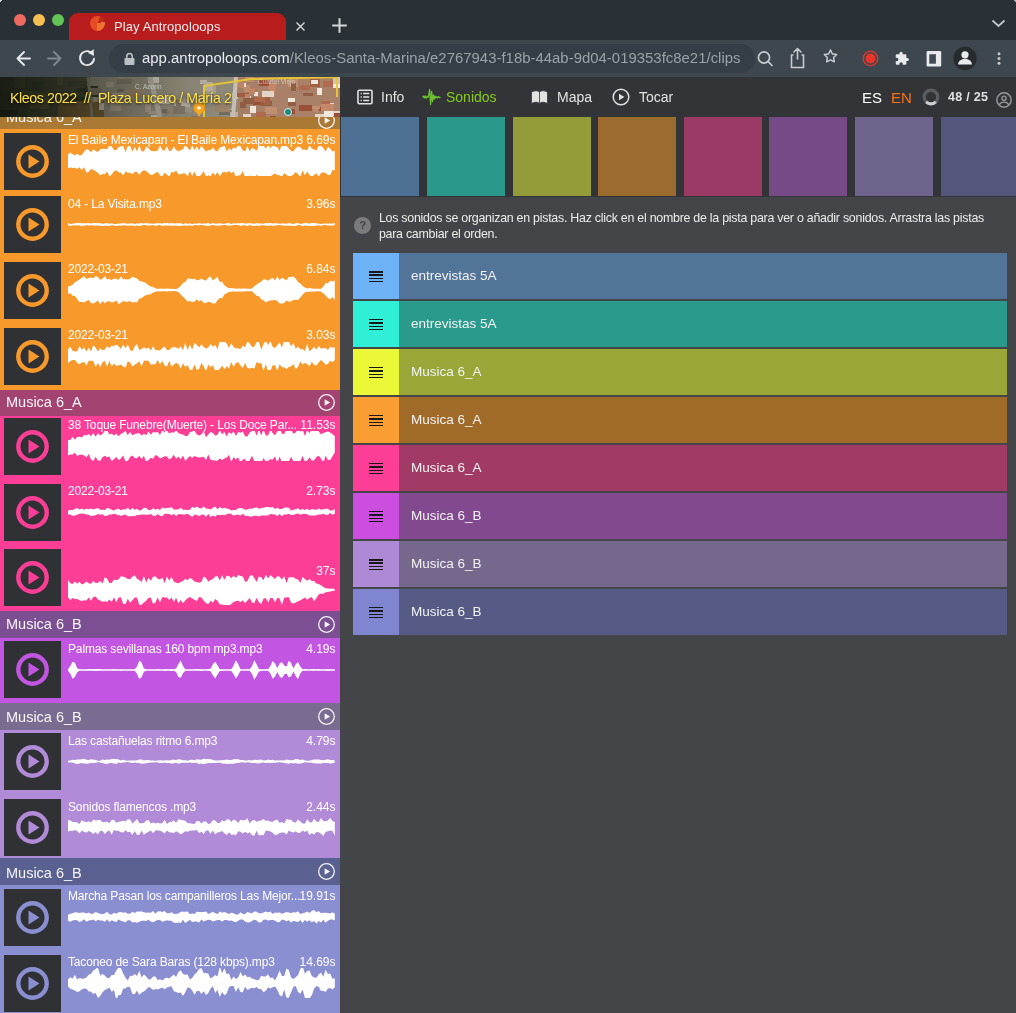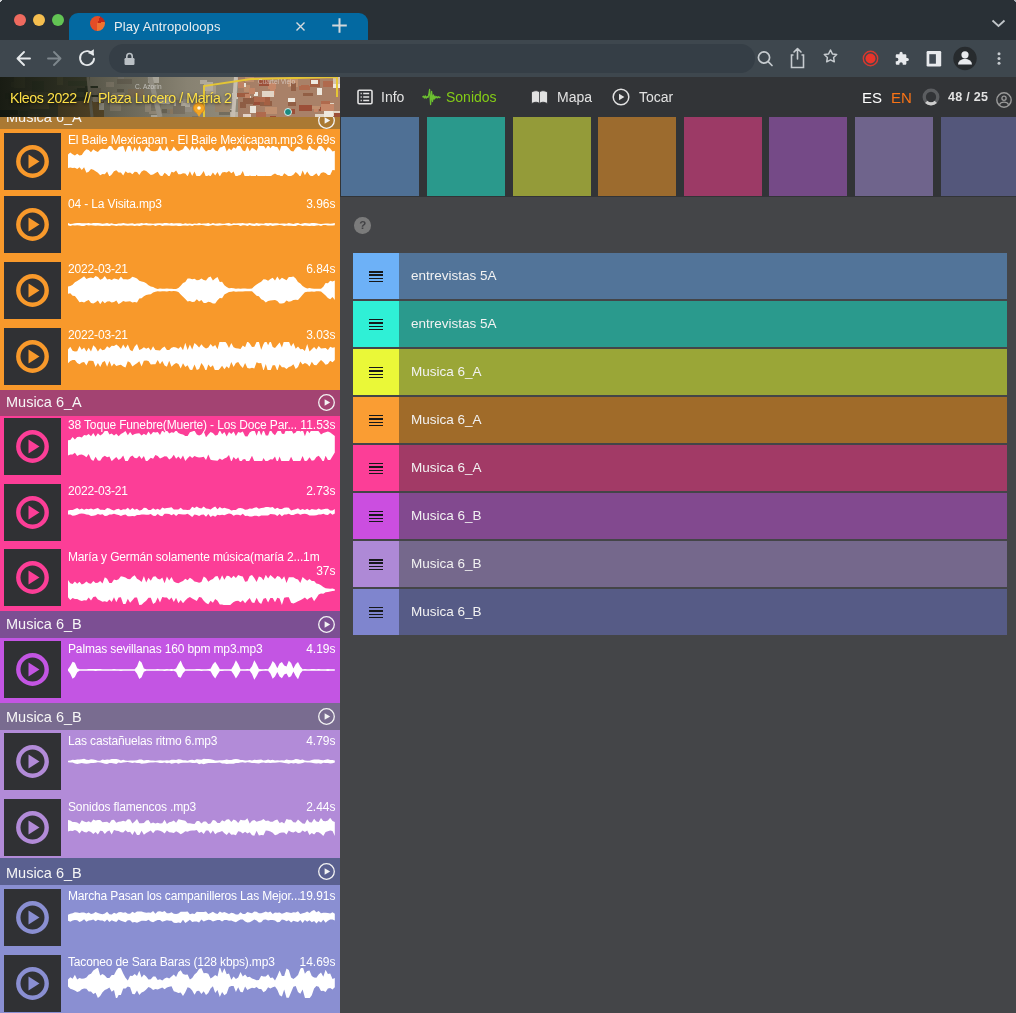--- a/index.html
+++ b/index.html
@@ -1,18 +1,18 @@
 <!DOCTYPE html>
 <html><head><meta charset="utf-8"><style>
 *{margin:0;padding:0;box-sizing:border-box}
 html,body{width:1016px;height:1013px;overflow:hidden;background:#444548;font-family:"Liberation Sans",sans-serif;position:relative}
 
 #tabbar{position:absolute;left:0;top:0;width:1016px;height:40px;background:#293036}
 .tl{position:absolute;top:14px;width:12px;height:12px;border-radius:50%}
-#tab{position:absolute;left:69px;top:13px;width:299px;height:27px;background:#0369a1;border-radius:9px 9px 0 0}
+#tab{position:absolute;left:69px;top:13px;width:217px;height:27px;background:#b91c1c;border-radius:9px 9px 0 0}
 #tabtitle{position:absolute;left:45px;top:5.5px;font-size:13px;color:#E9EDEF;letter-spacing:0.1px}
 #favicon{position:absolute;left:21px;top:3px;width:15px;height:15px;border-radius:50%;background:conic-gradient(from 20deg,#c22718 0 55deg,#ef7330 55deg 165deg,#e44d26 165deg 360deg)}
 #toolbar{position:absolute;left:0;top:40px;width:1016px;height:37px;background:#3E474E}
 #omni{position:absolute;left:109px;top:3.5px;width:646px;height:29px;background:#353E46;border-radius:14.5px}
 #urltext{position:absolute;left:33px;top:6.5px;font-size:14.9px;letter-spacing:0.02px;color:#E8EAED;white-space:nowrap}
 #urltext .grey{color:#9AA2A8}
 .tbi{position:absolute;top:0;height:37px}
 
 #apphead{position:absolute;left:340px;top:77px;width:676px;height:36px;background:#323437}
 #mapbox{position:absolute;left:0;top:77px;width:340px;height:39.5px;overflow:hidden}
@@ -71,20 +71,21 @@
     </svg>
 <svg class="tbi" style="left:77px" width="20" height="37" viewBox="0 0 20 37">
       <path d="M16.1 14.6 A7 7 0 1 0 17 18.8" fill="none" stroke="#E6E9EB" stroke-width="1.9" stroke-linecap="round"></path>
       <path d="M16.9 9.2 L16.6 15.4 L10.9 13.1 Z" fill="#E6E9EB"></path>
     </svg>
 <div id="omni">
 <svg style="position:absolute;left:14px;top:8px" width="13" height="14" viewBox="0 0 13 14">
         <rect x="1.5" y="6" width="10" height="7" rx="1.2" fill="#BAC0C5"></rect>
         <path d="M3.8 6 V4.2 a2.7 2.7 0 0 1 5.4 0 V6" fill="none" stroke="#BAC0C5" stroke-width="1.6"></path>
       </svg>
+<div id="urltext">app.antropoloops.com<span class="grey">/Kleos-Santa-Marina/e2767943-f18b-44ab-9d04-019353fc8e21/clips</span></div>
 </div>
 <svg class="tbi" style="left:755px" width="20" height="37" viewBox="0 0 20 37">
       <circle cx="9" cy="17.5" r="5.6" fill="none" stroke="#C6CBCF" stroke-width="1.7"></circle>
       <path d="M13.2 21.7 L17 25.5" stroke="#C6CBCF" stroke-width="1.7" stroke-linecap="round"></path>
     </svg>
 <svg class="tbi" style="left:789px" width="17" height="37" viewBox="0 0 17 37">
       <path d="M8.5 8.5 V19 M8.5 8.5 L5 12 M8.5 8.5 L12 12" fill="none" stroke="#C6CBCF" stroke-width="1.6" stroke-linecap="round" stroke-linejoin="round"></path>
       <path d="M4.5 15 H2.5 V27.5 H14.5 V15 H12.5" fill="none" stroke="#C6CBCF" stroke-width="1.6"></path>
     </svg>
 <svg class="tbi" style="left:822px" width="17" height="37" viewBox="0 0 17 37">
@@ -295,20 +296,21 @@
 <div id="strip"></div>
 <div class="sw" style="left:1.3px;width:78.2px;background:#4F7095"></div>
 <div class="sw" style="left:86.9px;width:78.2px;background:#2A998C"></div>
 <div class="sw" style="left:172.5px;width:78.2px;background:#949B39"></div>
 <div class="sw" style="left:258.1px;width:78.2px;background:#9C6B2E"></div>
 <div class="sw" style="left:343.7px;width:78.2px;background:#9C3A66"></div>
 <div class="sw" style="left:429.3px;width:78.2px;background:#754A87"></div>
 <div class="sw" style="left:514.9px;width:78.2px;background:#6F648C"></div>
 <div class="sw" style="left:600.5px;width:76px;background:#54577B"></div>
 <div id="qmark">?</div>
+<div id="help">Los sonidos se organizan en pistas. Haz click en el nombre de la pista para ver o añadir sonidos. Arrastra las pistas para cambiar el orden.</div>
 <div class="trow" style="top:140px">
       <div class="thandle" style="background:#6DB1F7">
         <div class="ham"></div>
       </div>
       <div class="tbar" style="background:#527499"></div>
       <div class="tlabel">entrevistas 5A</div>
     </div>
 <div class="trow" style="top:188px">
       <div class="thandle" style="background:#2FF0D6">
         <div class="ham"></div>
@@ -465,21 +467,20 @@
 <div class="cdur" style="top:370.1px">2.73s</div>
 <svg class="wf" style="left:68px;top:393.0px" width="268" height="12" viewBox="0 0 268 12">
       <path d="M0.0,4.5 L2.3,4.0 L4.6,4.0 L6.9,3.1 L9.2,2.1 L11.5,3.4 L13.8,2.5 L16.1,3.7 L18.4,2.7 L20.7,3.3 L23.0,2.4 L25.3,3.6 L27.6,2.7 L29.9,2.0 L32.2,3.8 L34.5,3.8 L36.8,4.1 L39.1,1.9 L41.4,2.4 L43.7,3.7 L46.0,4.5 L48.3,3.2 L50.6,2.7 L52.9,4.3 L55.2,3.3 L57.5,3.4 L59.8,1.8 L62.1,4.0 L64.4,2.1 L66.7,3.7 L69.0,2.7 L71.3,4.4 L73.6,3.9 L75.9,1.8 L78.2,1.9 L80.5,4.1 L82.8,3.9 L85.1,2.3 L87.4,3.8 L89.7,2.7 L92.0,4.1 L94.3,1.5 L96.6,2.5 L98.9,2.0 L101.2,1.8 L103.5,1.2 L105.8,3.6 L108.1,3.5 L110.4,3.4 L112.7,1.7 L115.0,3.7 L117.3,3.7 L119.6,4.0 L121.9,3.7 L124.2,0.7 L126.5,2.1 L128.8,0.6 L131.1,2.1 L133.4,2.4 L135.7,0.5 L138.0,2.6 L140.3,2.8 L142.6,3.6 L144.9,1.7 L147.2,0.4 L149.5,3.3 L151.8,1.1 L154.1,2.6 L156.4,1.8 L158.7,2.6 L161.0,3.1 L163.3,4.4 L165.6,4.0 L167.9,4.1 L170.2,2.3 L172.5,2.1 L174.8,2.4 L177.1,3.7 L179.4,3.4 L181.7,2.5 L184.0,2.7 L186.3,1.8 L188.6,1.3 L190.9,2.8 L193.2,1.9 L195.5,1.7 L197.8,1.1 L200.1,1.0 L202.4,1.4 L204.7,1.0 L207.0,3.0 L209.3,1.7 L211.6,3.0 L213.9,2.9 L216.2,1.8 L218.5,1.6 L220.8,1.8 L223.1,4.5 L225.4,3.8 L227.7,3.3 L230.0,2.3 L232.3,3.9 L234.6,3.1 L236.9,4.0 L239.2,2.7 L241.5,4.2 L243.8,2.9 L246.1,3.5 L248.4,3.8 L250.7,2.6 L253.0,3.7 L255.3,3.3 L257.6,2.7 L259.9,2.8 L262.2,4.5 L264.5,4.4 L266.8,3.0 L266.8,7.6 L264.5,8.8 L262.2,7.1 L259.9,9.0 L257.6,8.8 L255.3,7.7 L253.0,8.6 L250.7,8.6 L248.4,9.3 L246.1,9.6 L243.8,9.4 L241.5,9.4 L239.2,8.2 L236.9,7.7 L234.6,8.1 L232.3,8.8 L230.0,7.4 L227.7,7.9 L225.4,9.1 L223.1,9.1 L220.8,7.8 L218.5,8.4 L216.2,8.5 L213.9,10.3 L211.6,7.9 L209.3,9.9 L207.0,8.6 L204.7,8.2 L202.4,7.9 L200.1,9.4 L197.8,9.6 L195.5,9.6 L193.2,9.6 L190.9,10.4 L188.6,9.8 L186.3,9.8 L184.0,10.6 L181.7,10.5 L179.4,9.8 L177.1,10.0 L174.8,7.8 L172.5,9.4 L170.2,8.8 L167.9,8.8 L165.6,9.7 L163.3,8.0 L161.0,7.4 L158.7,8.3 L156.4,9.2 L154.1,8.8 L151.8,9.2 L149.5,8.7 L147.2,10.7 L144.9,9.6 L142.6,11.0 L140.3,8.1 L138.0,10.8 L135.7,8.4 L133.4,8.8 L131.1,10.1 L128.8,8.9 L126.5,8.5 L124.2,10.9 L121.9,9.2 L119.6,7.8 L117.3,8.6 L115.0,8.5 L112.7,8.3 L110.4,8.0 L108.1,10.0 L105.8,8.0 L103.5,9.2 L101.2,7.9 L98.9,7.8 L96.6,7.8 L94.3,10.2 L92.0,9.8 L89.7,7.9 L87.4,9.9 L85.1,9.8 L82.8,8.0 L80.5,8.8 L78.2,8.7 L75.9,8.6 L73.6,8.4 L71.3,9.1 L69.0,8.9 L66.7,10.2 L64.4,9.9 L62.1,10.2 L59.8,10.3 L57.5,8.5 L55.2,8.9 L52.9,9.9 L50.6,9.1 L48.3,8.6 L46.0,7.8 L43.7,8.6 L41.4,8.5 L39.1,9.8 L36.8,9.9 L34.5,8.2 L32.2,8.7 L29.9,7.9 L27.6,9.2 L25.3,9.7 L23.0,10.0 L20.7,8.8 L18.4,8.6 L16.1,7.8 L13.8,7.5 L11.5,7.7 L9.2,8.7 L6.9,9.4 L4.6,9.7 L2.3,8.6 L0.0,8.5 Z" fill="#ffffff"></path>
     </svg>
 <div class="psq" style="left:4px;top:436.3px">
       <svg width="57" height="57" viewBox="0 0 57 57">
         <circle cx="28.5" cy="28.5" r="14.2" fill="none" stroke="#FC3E97" stroke-width="4.4"></circle>
         <path d="M24.5 21.5 L35.5 28.5 L24.5 35.5 Z" fill="#FC3E97"></path>
       </svg>
     </div>
-<div class="ctitle" style="top:435.9px;width:262px">María y Germán solamente música(maría 2...1m</div>
 <div class="cdur" style="top:435.9px"></div>
 <div class="cdur" style="top:449.5px">37s</div>
 <svg class="wf" style="left:68px;top:461.8px" width="268" height="30" viewBox="0 0 268 30">
       <path d="M0.0,5.0 L2.3,8.2 L4.6,9.0 L6.9,6.4 L9.2,8.8 L11.5,6.7 L13.8,9.5 L16.1,8.5 L18.4,6.4 L20.7,8.3 L23.0,8.7 L25.3,5.9 L27.6,7.9 L29.9,7.7 L32.2,6.1 L34.5,8.4 L36.8,2.2 L39.1,3.7 L41.4,8.0 L43.7,8.0 L46.0,4.6 L48.3,5.2 L50.6,4.3 L52.9,1.3 L55.2,1.8 L57.5,2.4 L59.8,3.9 L62.1,4.2 L64.4,1.8 L66.7,0.2 L69.0,3.8 L71.3,5.0 L73.6,6.9 L75.9,0.9 L78.2,7.5 L80.5,2.7 L82.8,5.7 L85.1,1.7 L87.4,1.2 L89.7,3.8 L92.0,4.6 L94.3,2.6 L96.6,8.2 L98.9,1.6 L101.2,5.5 L103.5,2.0 L105.8,6.5 L108.1,7.8 L110.4,8.3 L112.7,6.9 L115.0,5.9 L117.3,3.7 L119.6,5.3 L121.9,2.8 L124.2,4.2 L126.5,6.5 L128.8,7.0 L131.1,7.7 L133.4,7.1 L135.7,1.6 L138.0,2.9 L140.3,6.7 L142.6,4.9 L144.9,3.9 L147.2,1.6 L149.5,1.0 L151.8,5.5 L154.1,0.3 L156.4,4.7 L158.7,0.8 L161.0,0.9 L163.3,3.2 L165.6,0.7 L167.9,3.1 L170.2,0.1 L172.5,1.1 L174.8,1.5 L177.1,6.7 L179.4,6.2 L181.7,1.0 L184.0,-0.0 L186.3,2.9 L188.6,7.0 L190.9,1.6 L193.2,2.3 L195.5,5.3 L197.8,-0.2 L200.1,3.4 L202.4,-0.0 L204.7,2.0 L207.0,4.0 L209.3,0.9 L211.6,1.8 L213.9,4.5 L216.2,1.2 L218.5,7.9 L220.8,2.2 L223.1,2.3 L225.4,2.3 L227.7,3.8 L230.0,4.6 L232.3,8.1 L234.6,1.9 L236.9,4.0 L239.2,5.7 L241.5,4.0 L243.8,6.1 L246.1,5.9 L248.4,8.4 L250.7,9.1 L253.0,10.2 L255.3,12.0 L257.6,13.2 L259.9,13.4 L262.2,13.8 L264.5,13.6 L266.8,14.2 L266.8,15.7 L264.5,16.0 L262.2,16.5 L259.9,17.0 L257.6,17.3 L255.3,18.7 L253.0,18.4 L250.7,19.5 L248.4,22.9 L246.1,26.2 L243.8,22.1 L241.5,23.1 L239.2,24.7 L236.9,22.4 L234.6,24.0 L232.3,25.3 L230.0,26.3 L227.7,27.6 L225.4,28.6 L223.1,27.8 L220.8,22.3 L218.5,22.3 L216.2,22.8 L213.9,30.0 L211.6,23.5 L209.3,22.7 L207.0,27.3 L204.7,23.0 L202.4,23.1 L200.1,27.4 L197.8,22.9 L195.5,23.8 L193.2,29.1 L190.9,27.3 L188.6,22.7 L186.3,28.1 L184.0,27.4 L181.7,23.0 L179.4,25.6 L177.1,28.2 L174.8,25.2 L172.5,27.3 L170.2,25.8 L167.9,26.1 L165.6,27.1 L163.3,29.0 L161.0,31.2 L158.7,30.8 L156.4,30.2 L154.1,29.6 L151.8,29.5 L149.5,25.8 L147.2,23.9 L144.9,27.7 L142.6,25.7 L140.3,29.3 L138.0,27.9 L135.7,25.7 L133.4,22.5 L131.1,21.9 L128.8,25.9 L126.5,24.8 L124.2,23.6 L121.9,22.1 L119.6,23.2 L117.3,25.5 L115.0,28.2 L112.7,25.0 L110.4,28.2 L108.1,22.7 L105.8,27.1 L103.5,22.6 L101.2,25.1 L98.9,22.5 L96.6,22.4 L94.3,22.0 L92.0,27.5 L89.7,22.4 L87.4,27.5 L85.1,28.9 L82.8,22.7 L80.5,22.8 L78.2,25.7 L75.9,27.4 L73.6,29.8 L71.3,29.9 L69.0,22.6 L66.7,22.6 L64.4,25.2 L62.1,27.8 L59.8,23.7 L57.5,29.1 L55.2,29.1 L52.9,22.2 L50.6,22.6 L48.3,27.2 L46.0,22.3 L43.7,26.9 L41.4,24.6 L39.1,27.1 L36.8,26.2 L34.5,26.7 L32.2,25.6 L29.9,24.6 L27.6,21.4 L25.3,22.1 L23.0,25.5 L20.7,22.6 L18.4,25.5 L16.1,25.2 L13.8,25.9 L11.5,25.3 L9.2,24.0 L6.9,23.9 L4.6,23.1 L2.3,25.1 L0.0,22.2 Z" fill="#ffffff"></path>
     </svg>
 <div class="psq" style="left:4px;top:528.0px">
       <svg width="57" height="57" viewBox="0 0 57 57">
         <circle cx="28.5" cy="28.5" r="14.2" fill="none" stroke="#C355E3" stroke-width="4.4"></circle>
         <path d="M24.5 21.5 L35.5 28.5 L24.5 35.5 Z" fill="#C355E3"></path>
       </svg>

